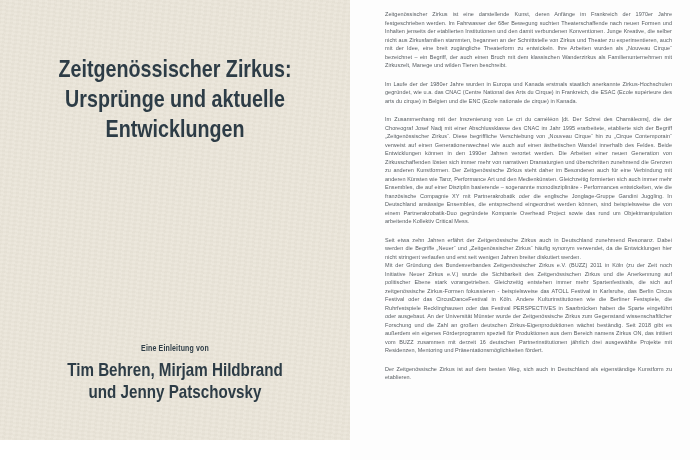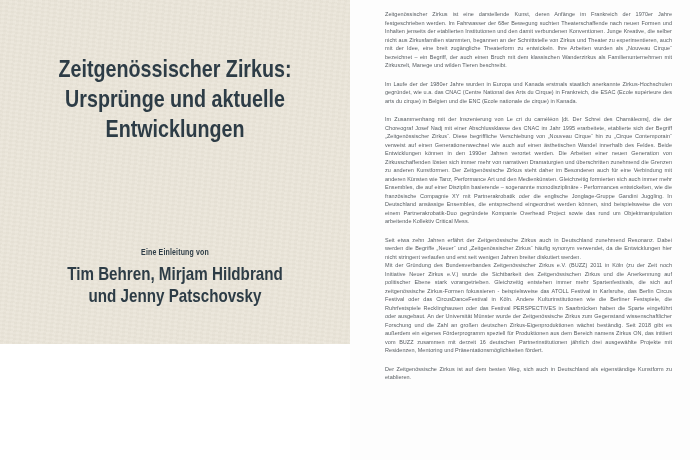--- a/index.html
+++ b/index.html
@@ -10,21 +10,21 @@
   }
   .spread {
     position: relative;
     width: 700px; height: 460px;
     display: flex;
     overflow: hidden;
   }
   
   .left-page {
     position: relative;
-    width: 350px; height: 344px;
+    width: 350px; height: 440px;
     background-color: #eae5d9;
     background-image:
       repeating-linear-gradient(7deg, rgba(255,255,255,0.05) 0 2px, rgba(0,0,0,0.012) 2px 4px),
       repeating-linear-gradient(96deg, rgba(120,110,90,0.02) 0 3px, rgba(255,255,255,0.03) 3px 6px);
     flex: 0 0 auto;
   }
   .title-block {
     position: absolute;
     top: 54px; left: 0; right: 0;
     text-align: center;

